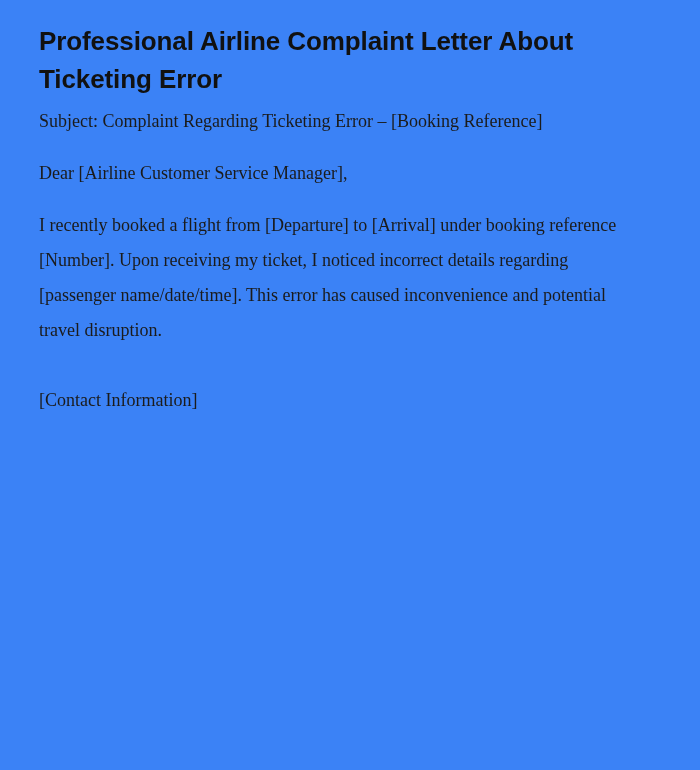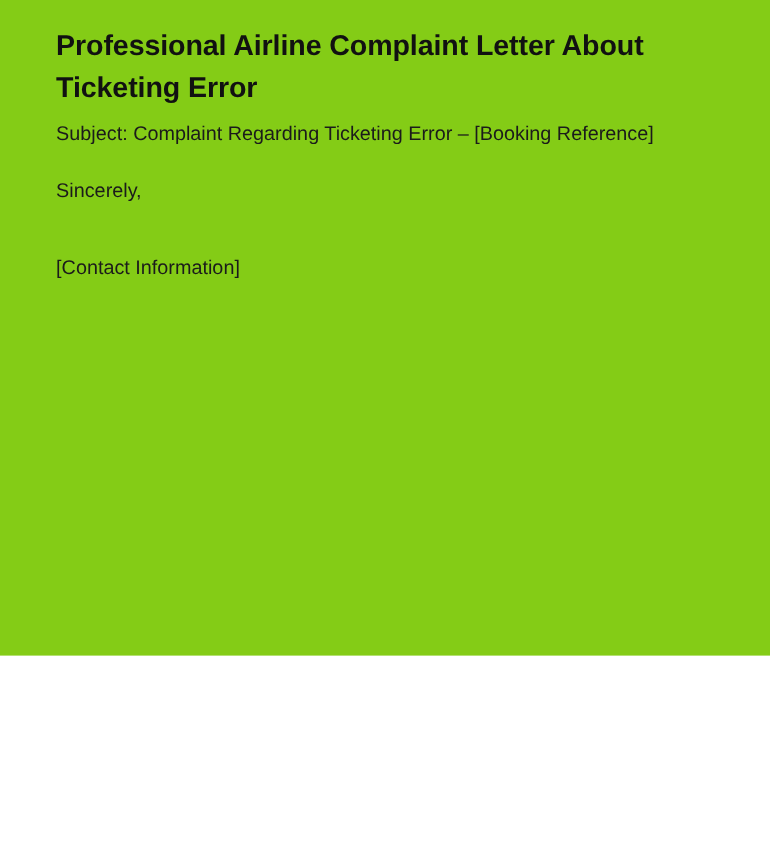--- a/index.html
+++ b/index.html
@@ -14,23 +14,23 @@
     height: 770px;
     overflow: hidden;
     font-family: "Liberation Sans", "DejaVu Sans", sans-serif;
     color: #1b1b1b;
     -webkit-font-smoothing: antialiased;
   }
 
   .page {
     box-sizing: border-box;
     width: 700px;
-    height: 596px;
-    background: #84cc16;
-    padding: 22px 70px 0 51px;
+    height: 770px;
+    background: #3b82f6;
+    padding: 22px 70px 0 39px;
   }
 
   .article {
     width: 592px;
   }
 
   .article-title {
     margin: 0 0 6px 0;
     padding: 0;
     font-size: 26px;
@@ -38,20 +38,21 @@
     font-weight: 700;
     font-stretch: condensed;
     letter-spacing: -0.1px;
     color: #111111;
     word-wrap: break-word;
   }
 
   .body-copy {
     margin: 0;
     padding: 0;
+    font-family: Liberation Serif, serif;
   }
 
   .paragraph {
     margin: 0 0 17px 0;
     padding: 0;
     font-size: 18px;
     line-height: 35px;
     font-weight: 400;
     color: #1b1b1b;
     word-wrap: break-word;
@@ -65,18 +66,19 @@
 </head>
 <body>
 
 <div class="page">
   <article class="article">
 
     <h1 class="article-title">Professional Airline Complaint Letter About Ticketing Error</h1>
 
     <div class="body-copy">
       <p class="paragraph">Subject: Complaint Regarding Ticketing Error – [Booking Reference]</p>
-      <p class="paragraph">Sincerely,</p>
+      <p class="paragraph">Dear [Airline Customer Service Manager],</p>
+      <p class="paragraph">I recently booked a flight from [Departure] to [Arrival] under booking reference [Number]. Upon receiving my ticket, I noticed incorrect details regarding [passenger name/date/time]. This error has caused inconvenience and potential travel disruption.</p>
       <p class="paragraph">[Contact Information]</p>
     </div>
 
   </article>
 </div>
 
 </body></html>

